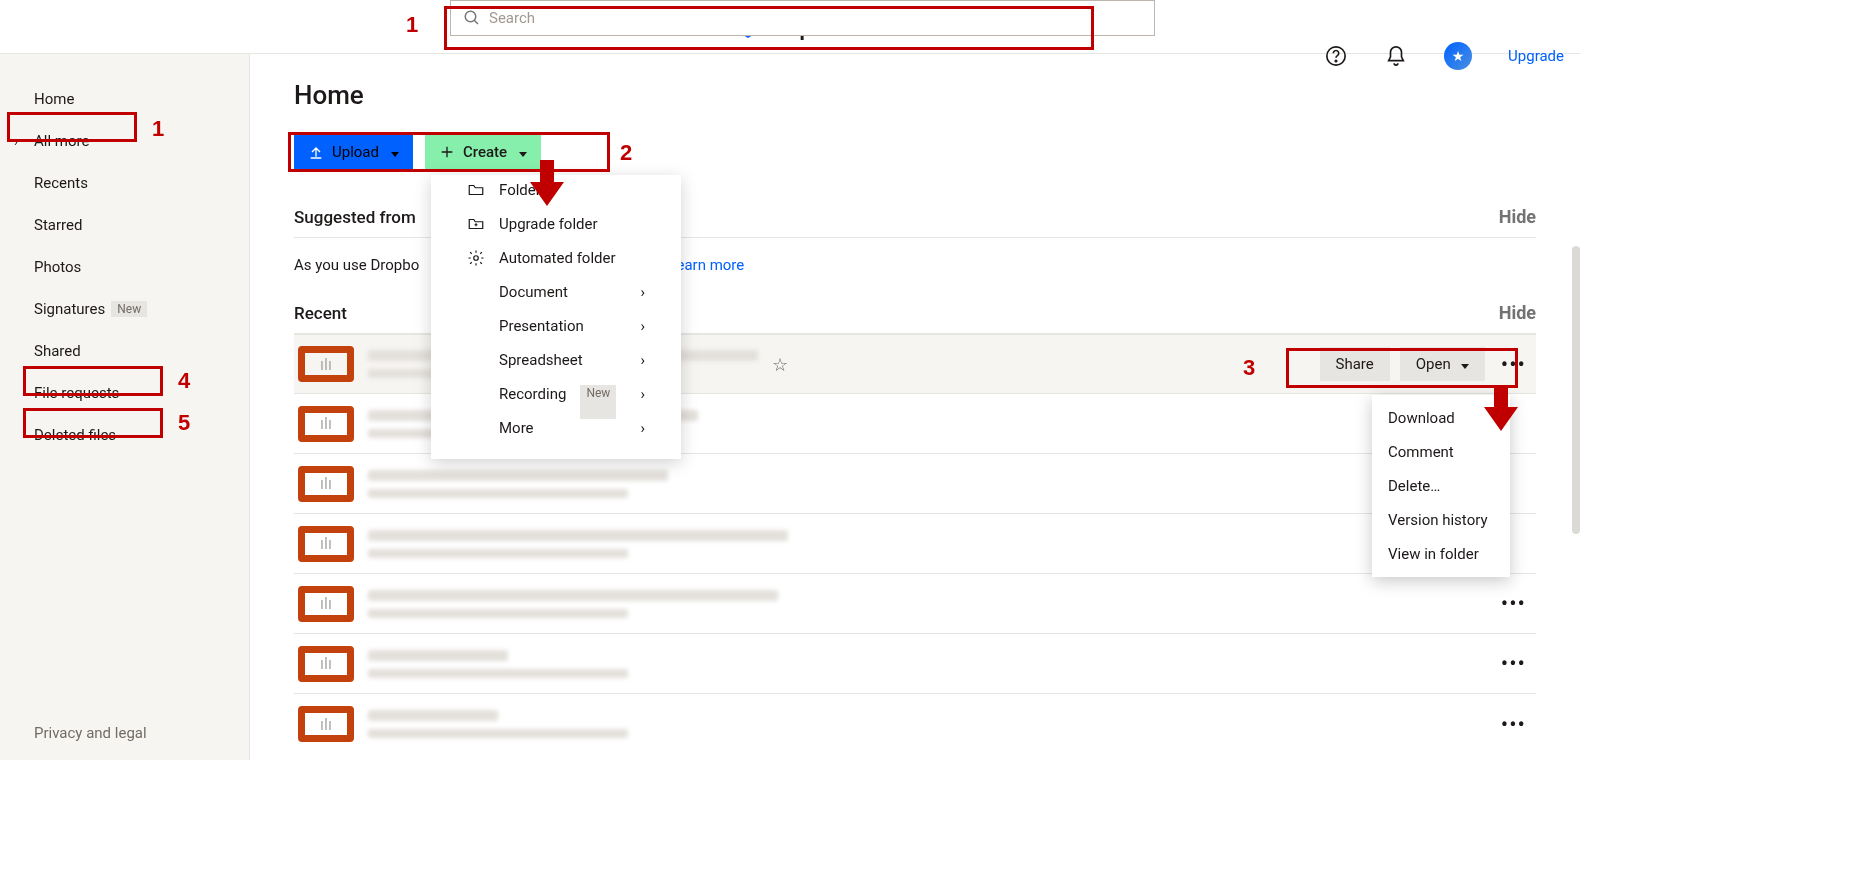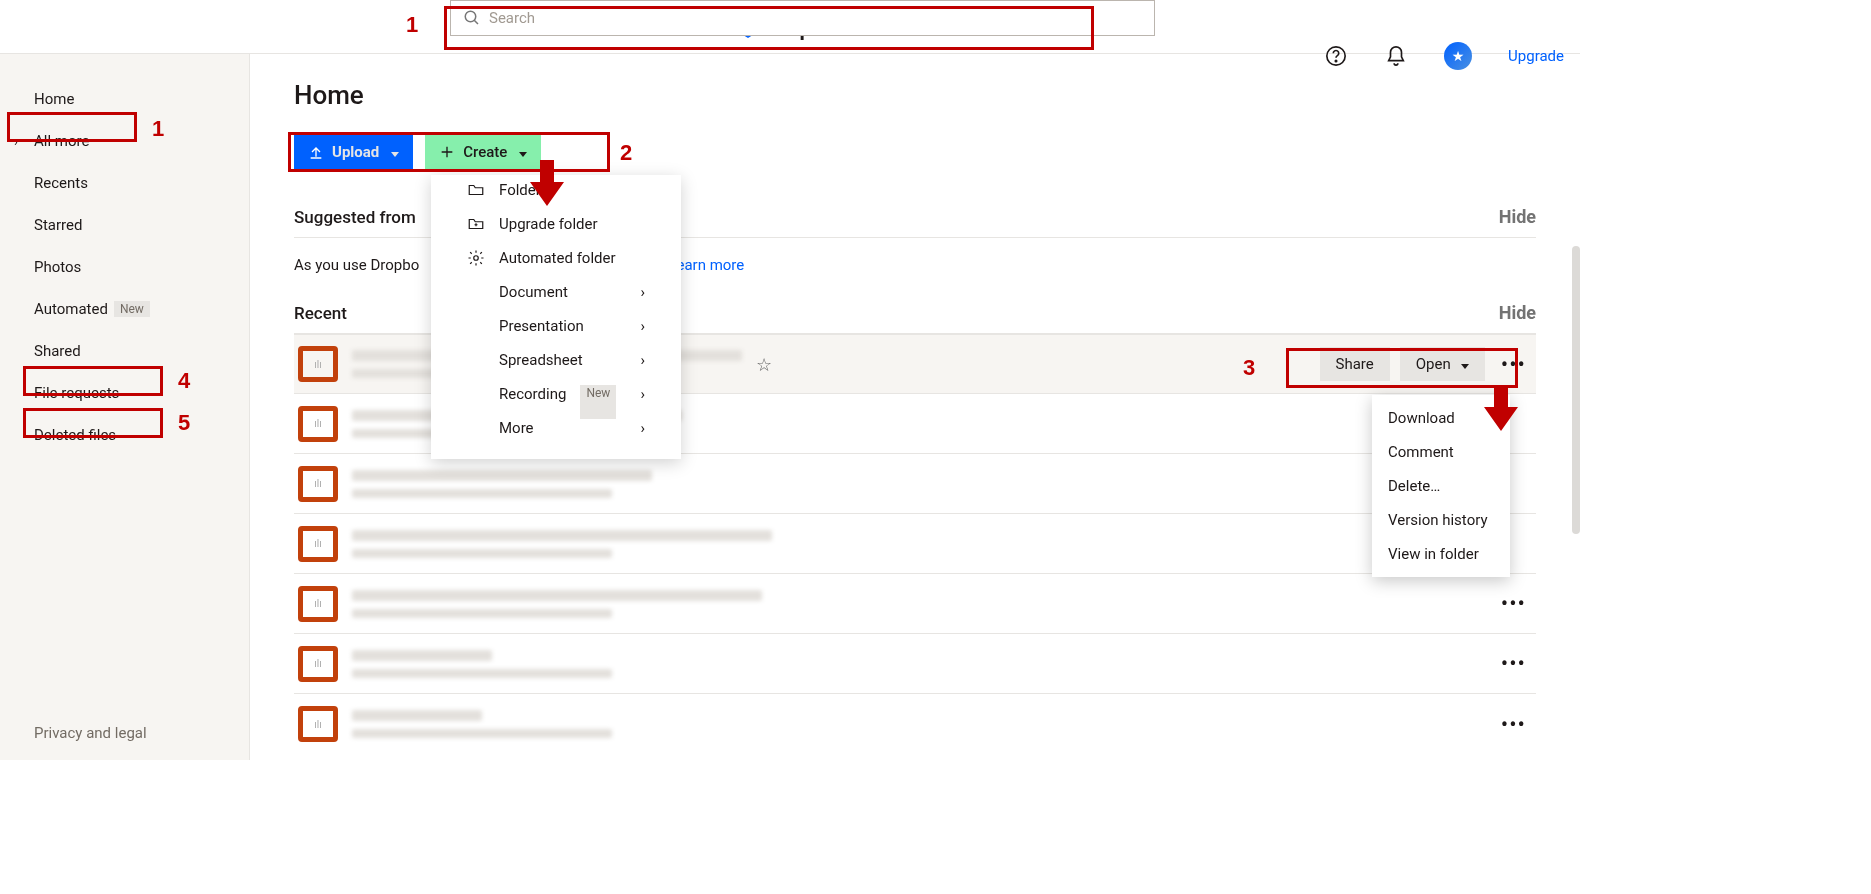--- a/index.html
+++ b/index.html
@@ -30,33 +30,33 @@
   .side-item { height: 42px; display: flex; align-items: center; padding: 0 16px 0 34px; font-size: 15px; color: #1e1919; cursor: pointer; position: relative; gap: 6px; }
   .side-item .chev { position: absolute; left: 14px; font-size: 13px; color: #1e1919; }
   .badge-new { background: #e7e5e2; color: #736c64; font-size: 12px; padding: 1px 6px; border-radius: 0; }
   .sidebar-footer { position: absolute; bottom: 18px; left: 34px; font-size: 15px; color: #736c64; cursor: pointer; }
   
   
   .main { flex: 1; padding: 26px 44px; overflow-y: auto; position: relative; }
   .page-title { font-size: 26px; font-weight: 500; margin-bottom: 24px; }
   .action-row { display: flex; gap: 12px; margin-bottom: 36px; }
   .btn { height: 36px; display: inline-flex; align-items: center; padding: 0 14px; gap: 8px; font-size: 15px; border: none; cursor: pointer; }
-  .btn-primary { background: #0061fe; color: #e5e5e5; font-weight: 700; }
+  .btn-primary { background: #0061fe; color: #000000; font-weight: 400; }
   .btn-secondary { background: #86efac; color: #1e1919; font-weight: 500; }
   .chev-down::after { content: ""; display: inline-block; width: 0; height: 0; border-left: 4px solid transparent; border-right: 4px solid transparent; border-top: 5px solid currentColor; margin-left: 4px; }
   
   .section-head { display: flex; align-items: center; border-bottom: 1px solid #e7e5e2; padding-bottom: 10px; font-size: 17px; font-weight: 500; margin-top: 10px; }
   .section-head .hide { margin-left: auto; font-size: 18px; color: #737373; font-weight: 700; cursor: pointer; }
   .suggested-text { font-size: 15px; color: #1e1919; margin-top: 18px; margin-bottom: 28px; }
   .learn-more { color: #0061fe; cursor: pointer; }
   
   .recent-list { }
   .recent-row { height: 60px; display: flex; align-items: center; gap: 14px; border-bottom: 1px solid #e7e5e2; padding: 0 4px; position: relative; }
   .recent-row.hover { background: #f7f5f2; border-top: 1px solid #e7e5e2; }
-  .file-icon { width: 40px; height: 36px; border: 5px solid #c2410c; border-radius: 4px; display: flex; align-items: center; justify-content: center; color: #aaa; font-size: 10px; }
+  .file-icon { width: 56px; height: 36px; border: 7px solid #c2410c; border-radius: 4px; display: flex; align-items: center; justify-content: center; color: #aaa; font-size: 16px; }
   .file-meta { display: flex; flex-direction: column; gap: 2px; }
   .blur-bar { height: 11px; background: #e3e0dc; border-radius: 2px; filter: blur(2px); }
   .row-actions-right { margin-left: auto; display: flex; align-items: center; gap: 10px; }
   .pill-btn { background: #e7e5e2; border: none; padding: 8px 16px; font-size: 15px; cursor: pointer; color: #1e1919; display: inline-flex; align-items: center; gap: 6px; }
   .more-dots { font-size: 22px; letter-spacing: 1px; cursor: pointer; color: #1e1919; padding: 0 6px; }
   
   
   .create-menu { position: absolute; left: 431px; top: 175px; width: 250px; background: #fff; box-shadow: 0 4px 16px rgba(0,0,0,.18); padding: 6px 0; z-index: 10; }
   .menu-item { height: 34px; display: flex; padding: 0 36px; gap: 14px; font-size: 15px; cursor: pointer; position: relative; }
   .menu-item .sub-arrow { margin-left: auto; font-size: 15px; color: #1e1919; }
@@ -140,21 +140,21 @@
     <div class="side-item">
         <span>Recents</span>
       </div>
     <div class="side-item">
         <span>Starred</span>
       </div>
     <div class="side-item">
         <span>Photos</span>
       </div>
     <div class="side-item">
-        <span>Automated</span>
+        <span>Signatures</span>
         <span class="badge-new">New</span>
       </div>
     <div class="side-item">
         <span>Shared</span>
       </div>
     <div class="side-item">
         <span>File requests</span>
       </div>
     <div class="side-item">
         <span>Deleted files</span>

